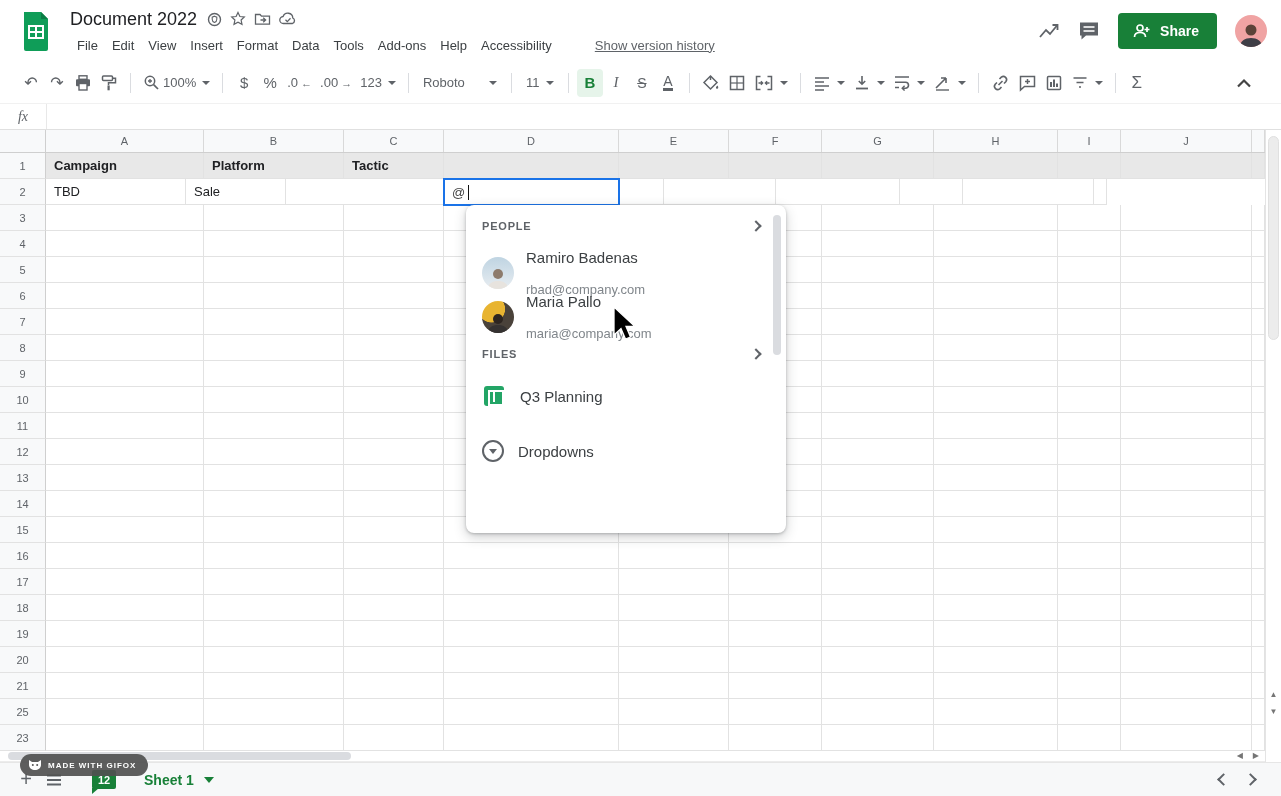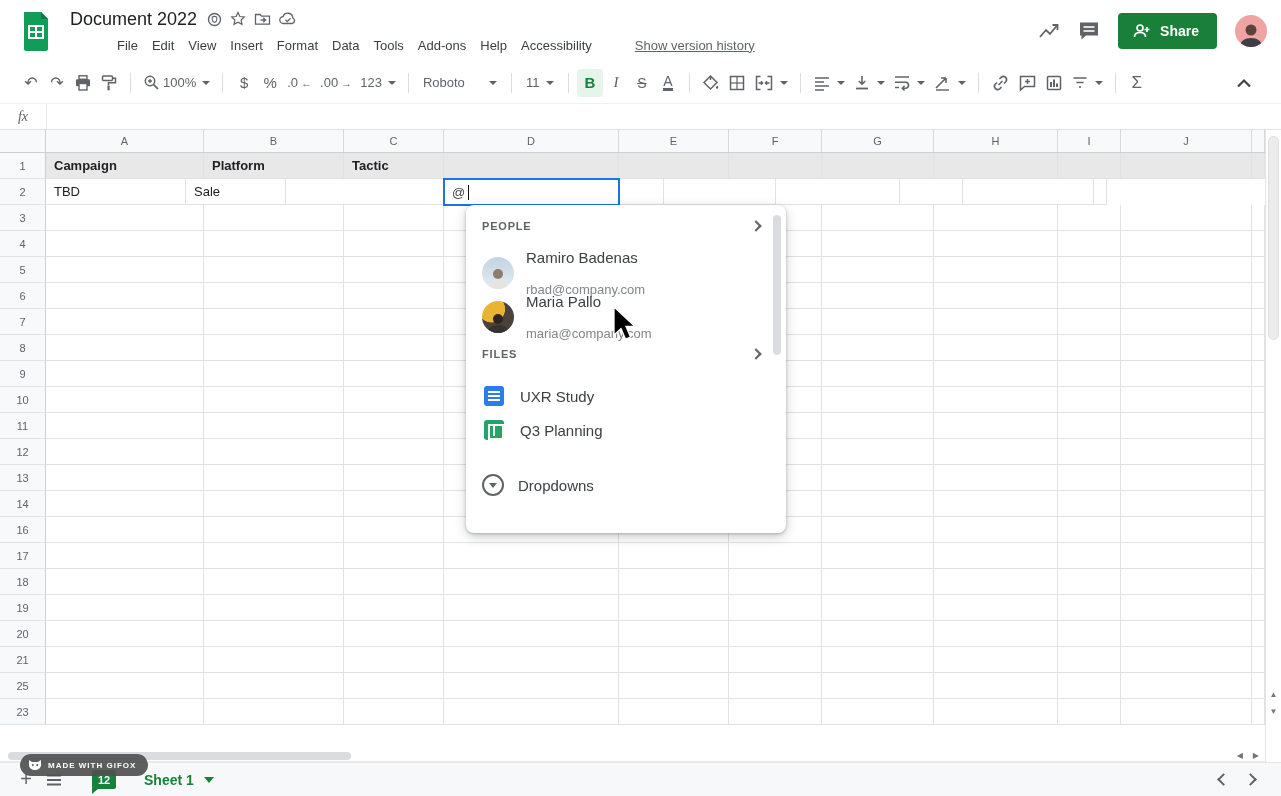--- a/index.html
+++ b/index.html
@@ -9,21 +9,21 @@
     background:#fff; color:#202124; overflow:hidden; position:relative;
     -webkit-font-smoothing:antialiased;
   }
   
   .titlebar { height:62px; display:flex; align-items:center; padding:0 14px 0 14px; }
   .logo-wrap { width:44px; display:flex; align-items:center; justify-content:center; }
   .title-block { flex:1; padding-left:12px; }
   .title-row { display:flex; align-items:center; gap:10px; height:28px; }
   .doc-title { font-size:18px; color:#202124; }
   .title-icons { display:flex; align-items:center; gap:8px; color:#5f6368; }
-  .menu-row { display:flex; align-items:center; height:24px; font-size:13px; color:#3c4043;margin-left:40px; }
+  .menu-row { display:flex; align-items:center; height:24px; font-size:13px; color:#3c4043; }
   .menu-item { padding:3px 7px; border-radius:4px; cursor:default; }
   .version-link { margin-left:36px; color:#5f6368; text-decoration:underline; font-size:13px; }
   .header-right { display:flex; align-items:center; gap:18px; }
   .share-btn { background:#188038; color:#fff; border:none; border-radius:4px;
     height:36px; padding:0 18px 0 14px; font-size:14px; font-weight:bold;
     display:flex; align-items:center; gap:8px; cursor:pointer; font-family:inherit; }
   .avatar { width:32px; height:32px; border-radius:50%; background:#f0a3a3; overflow:hidden;
     display:flex; align-items:flex-end; justify-content:center; }
   
   .toolbar { height:42px; display:flex; align-items:center; padding:0 10px 0 18px;
@@ -589,20 +589,34 @@
         <div class="cell" style="width:175px"></div>
         <div class="cell" style="width:110px"></div>
         <div class="cell" style="width:93px"></div>
         <div class="cell" style="width:112px"></div>
         <div class="cell" style="width:124px"></div>
         <div class="cell" style="width:63px"></div>
         <div class="cell" style="width:131px"></div>
         <div class="cell" style="width:13px"></div>
       </div>
       <div class="grid-row">
+        <div class="rowhead">15</div>
+        <div class="cell" style="width:158px"></div>
+        <div class="cell" style="width:140px"></div>
+        <div class="cell" style="width:100px"></div>
+        <div class="cell" style="width:175px"></div>
+        <div class="cell" style="width:110px"></div>
+        <div class="cell" style="width:93px"></div>
+        <div class="cell" style="width:112px"></div>
+        <div class="cell" style="width:124px"></div>
+        <div class="cell" style="width:63px"></div>
+        <div class="cell" style="width:131px"></div>
+        <div class="cell" style="width:13px"></div>
+      </div>
+      <div class="grid-row">
         <div class="rowhead">16</div>
         <div class="cell" style="width:158px"></div>
         <div class="cell" style="width:140px"></div>
         <div class="cell" style="width:100px"></div>
         <div class="cell" style="width:175px"></div>
         <div class="cell" style="width:110px"></div>
         <div class="cell" style="width:93px"></div>
         <div class="cell" style="width:112px"></div>
         <div class="cell" style="width:124px"></div>
         <div class="cell" style="width:63px"></div>
@@ -743,24 +757,20 @@
         <span class="p-name">Maria Pallo</span>
         <span class="p-email">maria@company.com</span>
       </span>
     </div>
     <div class="psec-head">
       <span>FILES</span>
       <span class="chev-right"></span>
     </div>
     <div class="gap"></div>
     <div class="file-item">
-      <span class="file-icon doc"></span>
-      <span class="f-name">UXR Study</span>
-    </div>
-    <div class="file-item">
       <span class="file-icon sheet"></span>
       <span class="f-name">Q3 Planning</span>
     </div>
     <div class="gap"></div>
     <div class="gap"></div>
     <div class="comp-item">
       <span class="dd-icon"></span>
       <span class="f-name">Dropdowns</span>
     </div>
     <div class="popup-scrollbar"></div>

